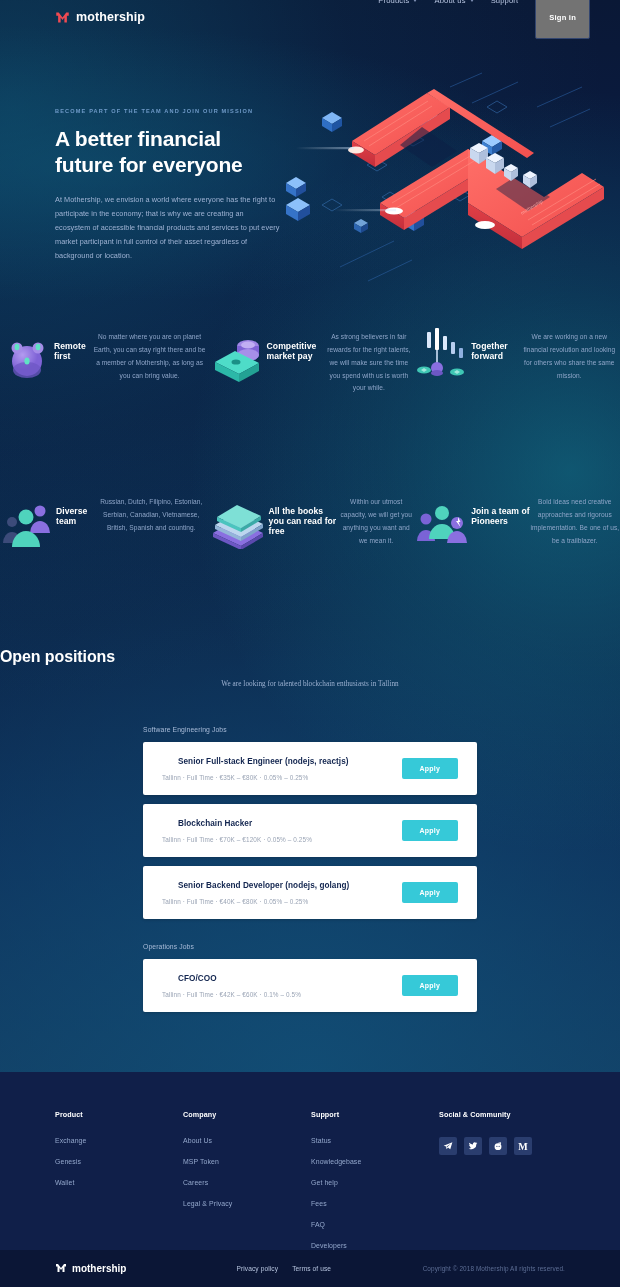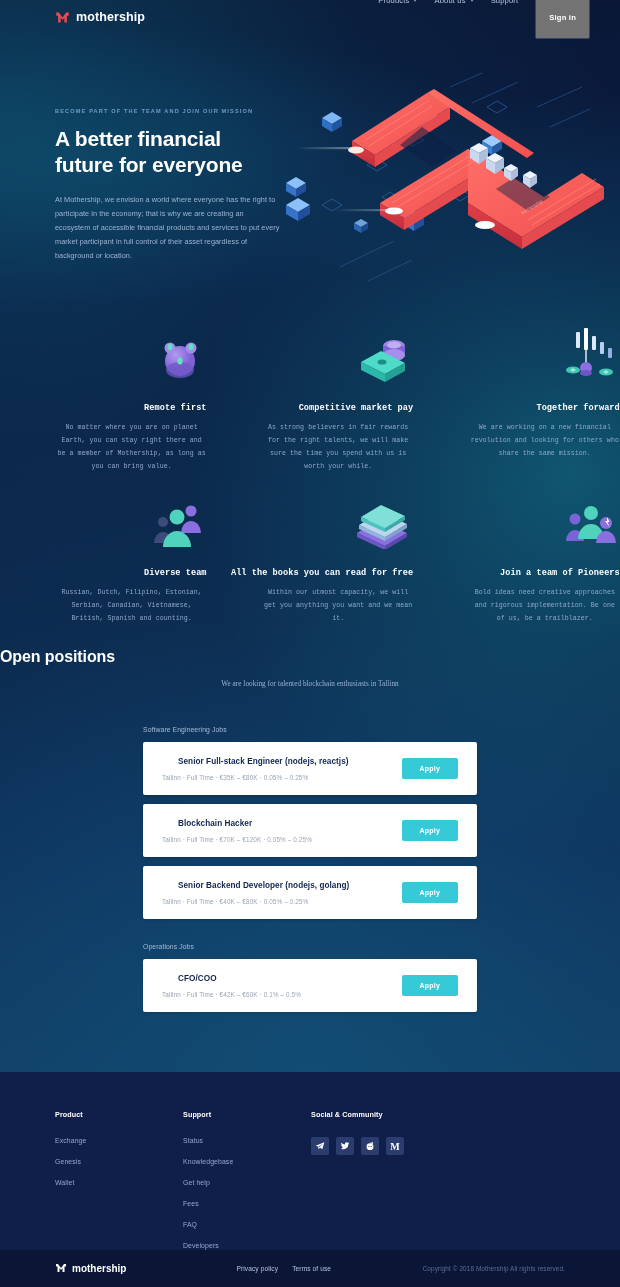--- a/index.html
+++ b/index.html
@@ -75,21 +75,21 @@
     letter-spacing: -.2px; margin-bottom: 16px;
   }
   .hero-body {
     color: #9fb3d4; font-size: 7.3px; line-height: 1.92; letter-spacing: .05px;
   }
   .hero-art { position: absolute; left: 282px; top: -40px; width: 340px; height: 250px; }
 
   
   .features { position: absolute; left: 0; width: 620px; }
   .features-row { display: flex; }
-  .feature { width: 206.6px; display: flex; flex-direction: column; align-items: flex-end; font-family: Liberation Mono, monospace; }
+  .feature { width: 206.6px; display: flex; align-items: flex-start; }
   .feature-art { height: 62px; display: flex; align-items: flex-end; justify-content: center; }
   .feature-title {
     color: #ffffff; font-size: 8.6px; font-weight: 700; margin-top: 19px; letter-spacing: .05px;
   }
   .feature-desc {
     color: #8fa6c9; font-size: 6.6px; line-height: 1.95; text-align: center;
     margin-top: 9px; width: 150px; letter-spacing: .05px;
   }
 
   
@@ -482,20 +482,27 @@
   </div>
 
   <div class="footer">
     <div class="fcol">
       <div class="fcol-title">Product</div>
       <a class="flink">Exchange</a>
       <a class="flink">Genesis</a>
       <a class="flink">Wallet</a>
     </div>
 
+    <div class="fcol">
+      <div class="fcol-title">Company</div>
+      <a class="flink">About Us</a>
+      <a class="flink">MSP Token</a>
+      <a class="flink">Careers</a>
+      <a class="flink">Legal &amp; Privacy</a>
+    </div>
 
     <div class="fcol">
       <div class="fcol-title">Support</div>
       <a class="flink">Status</a>
       <a class="flink">Knowledgebase</a>
       <a class="flink">Get help</a>
       <a class="flink">Fees</a>
       <a class="flink">FAQ</a>
       <a class="flink">Developers</a>
     </div>

